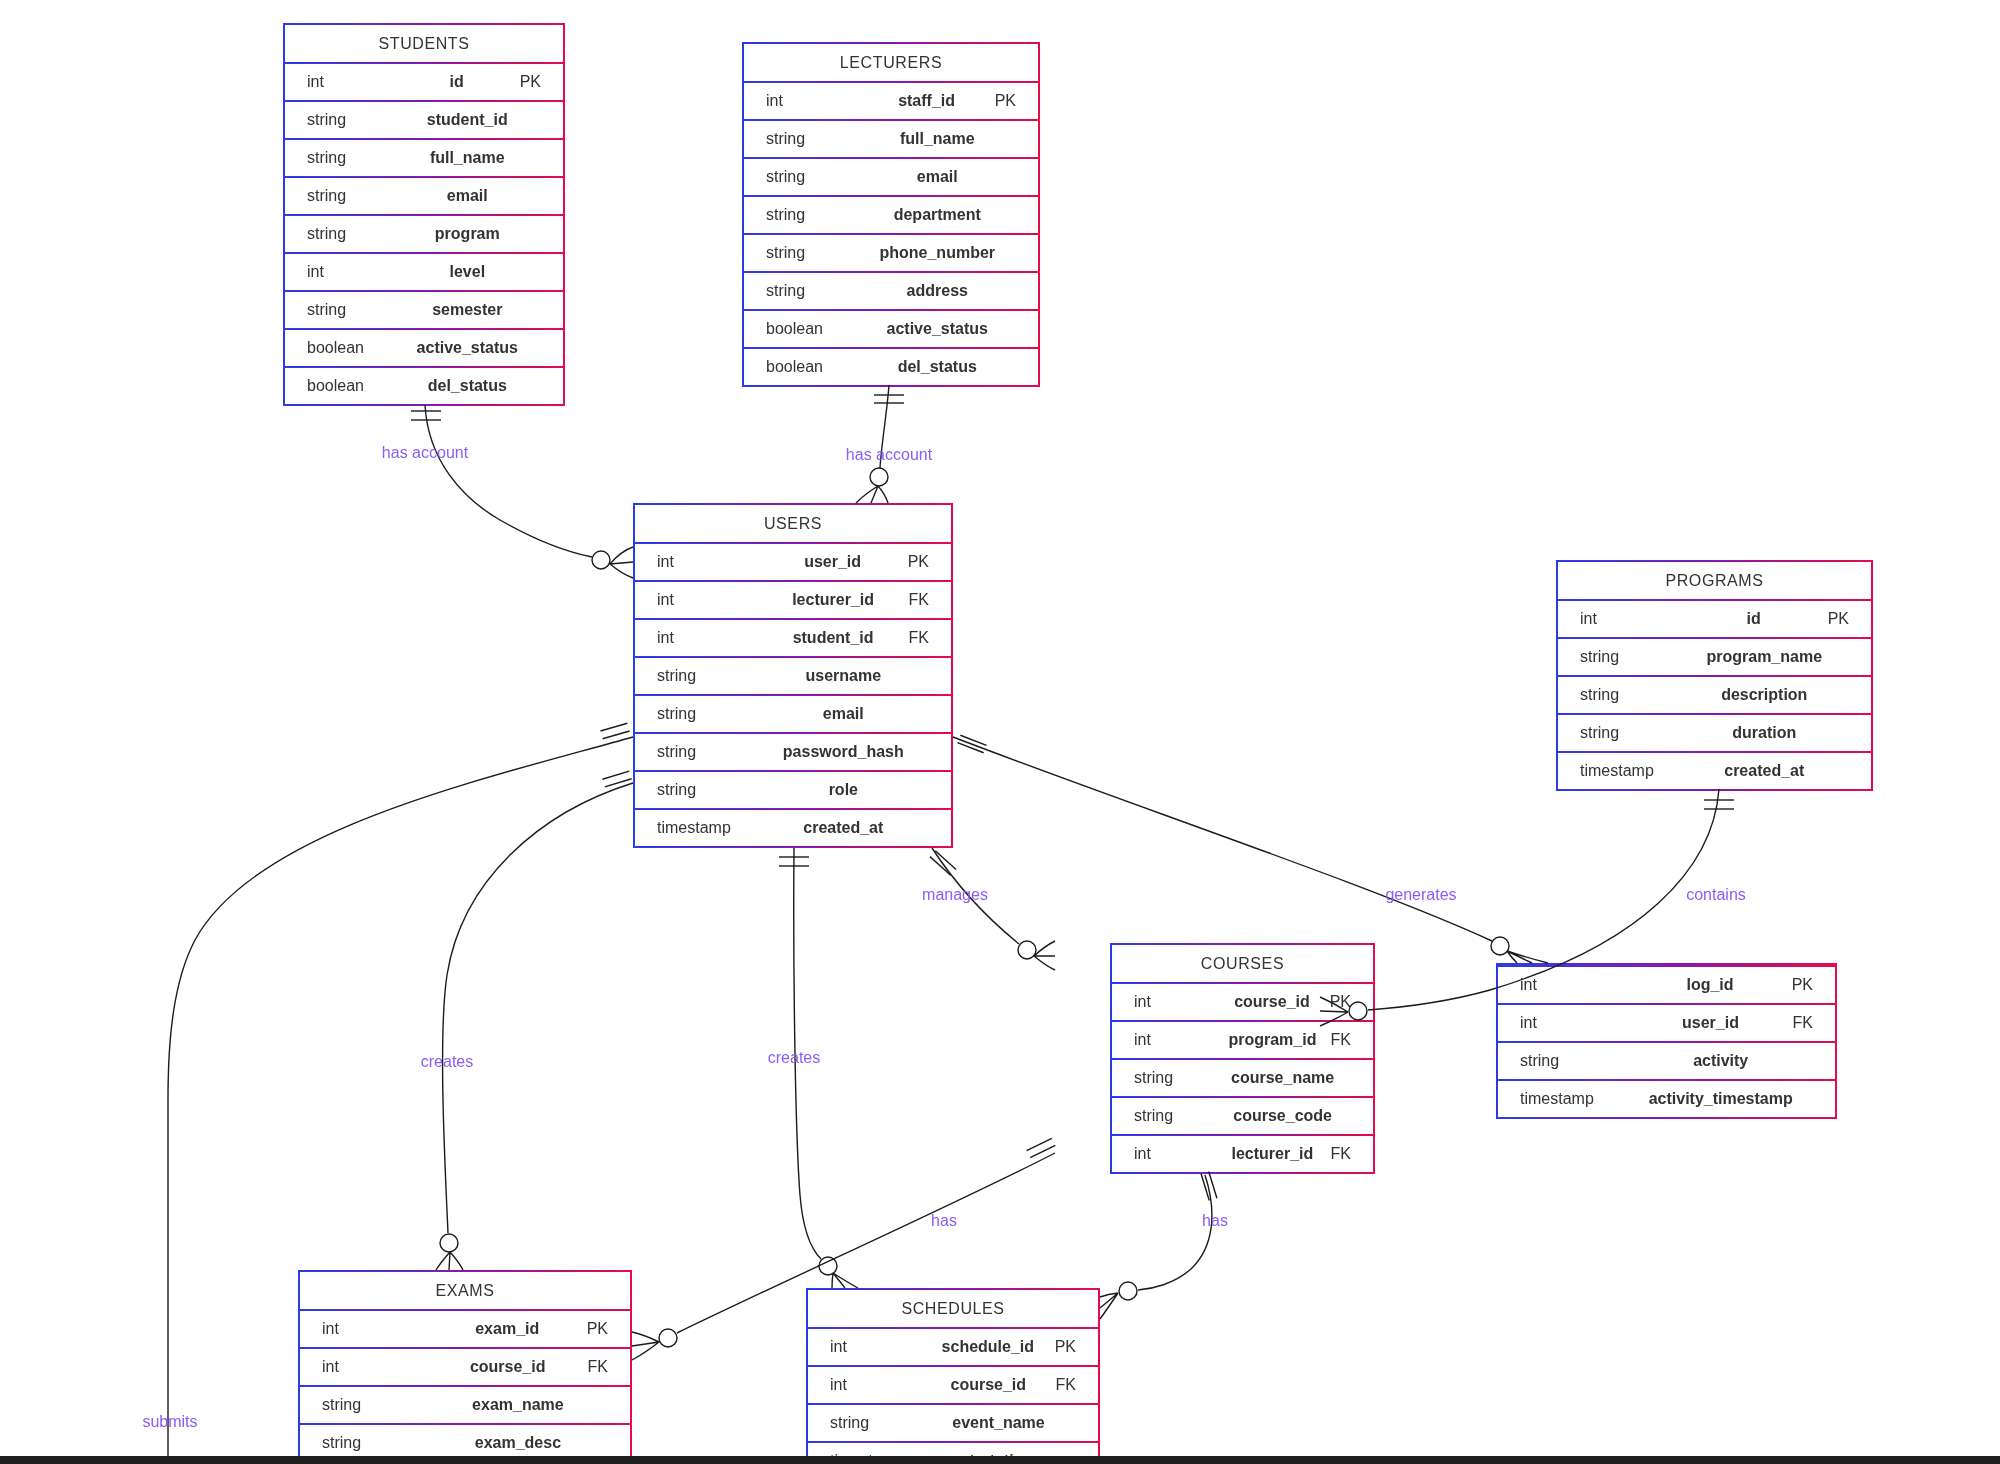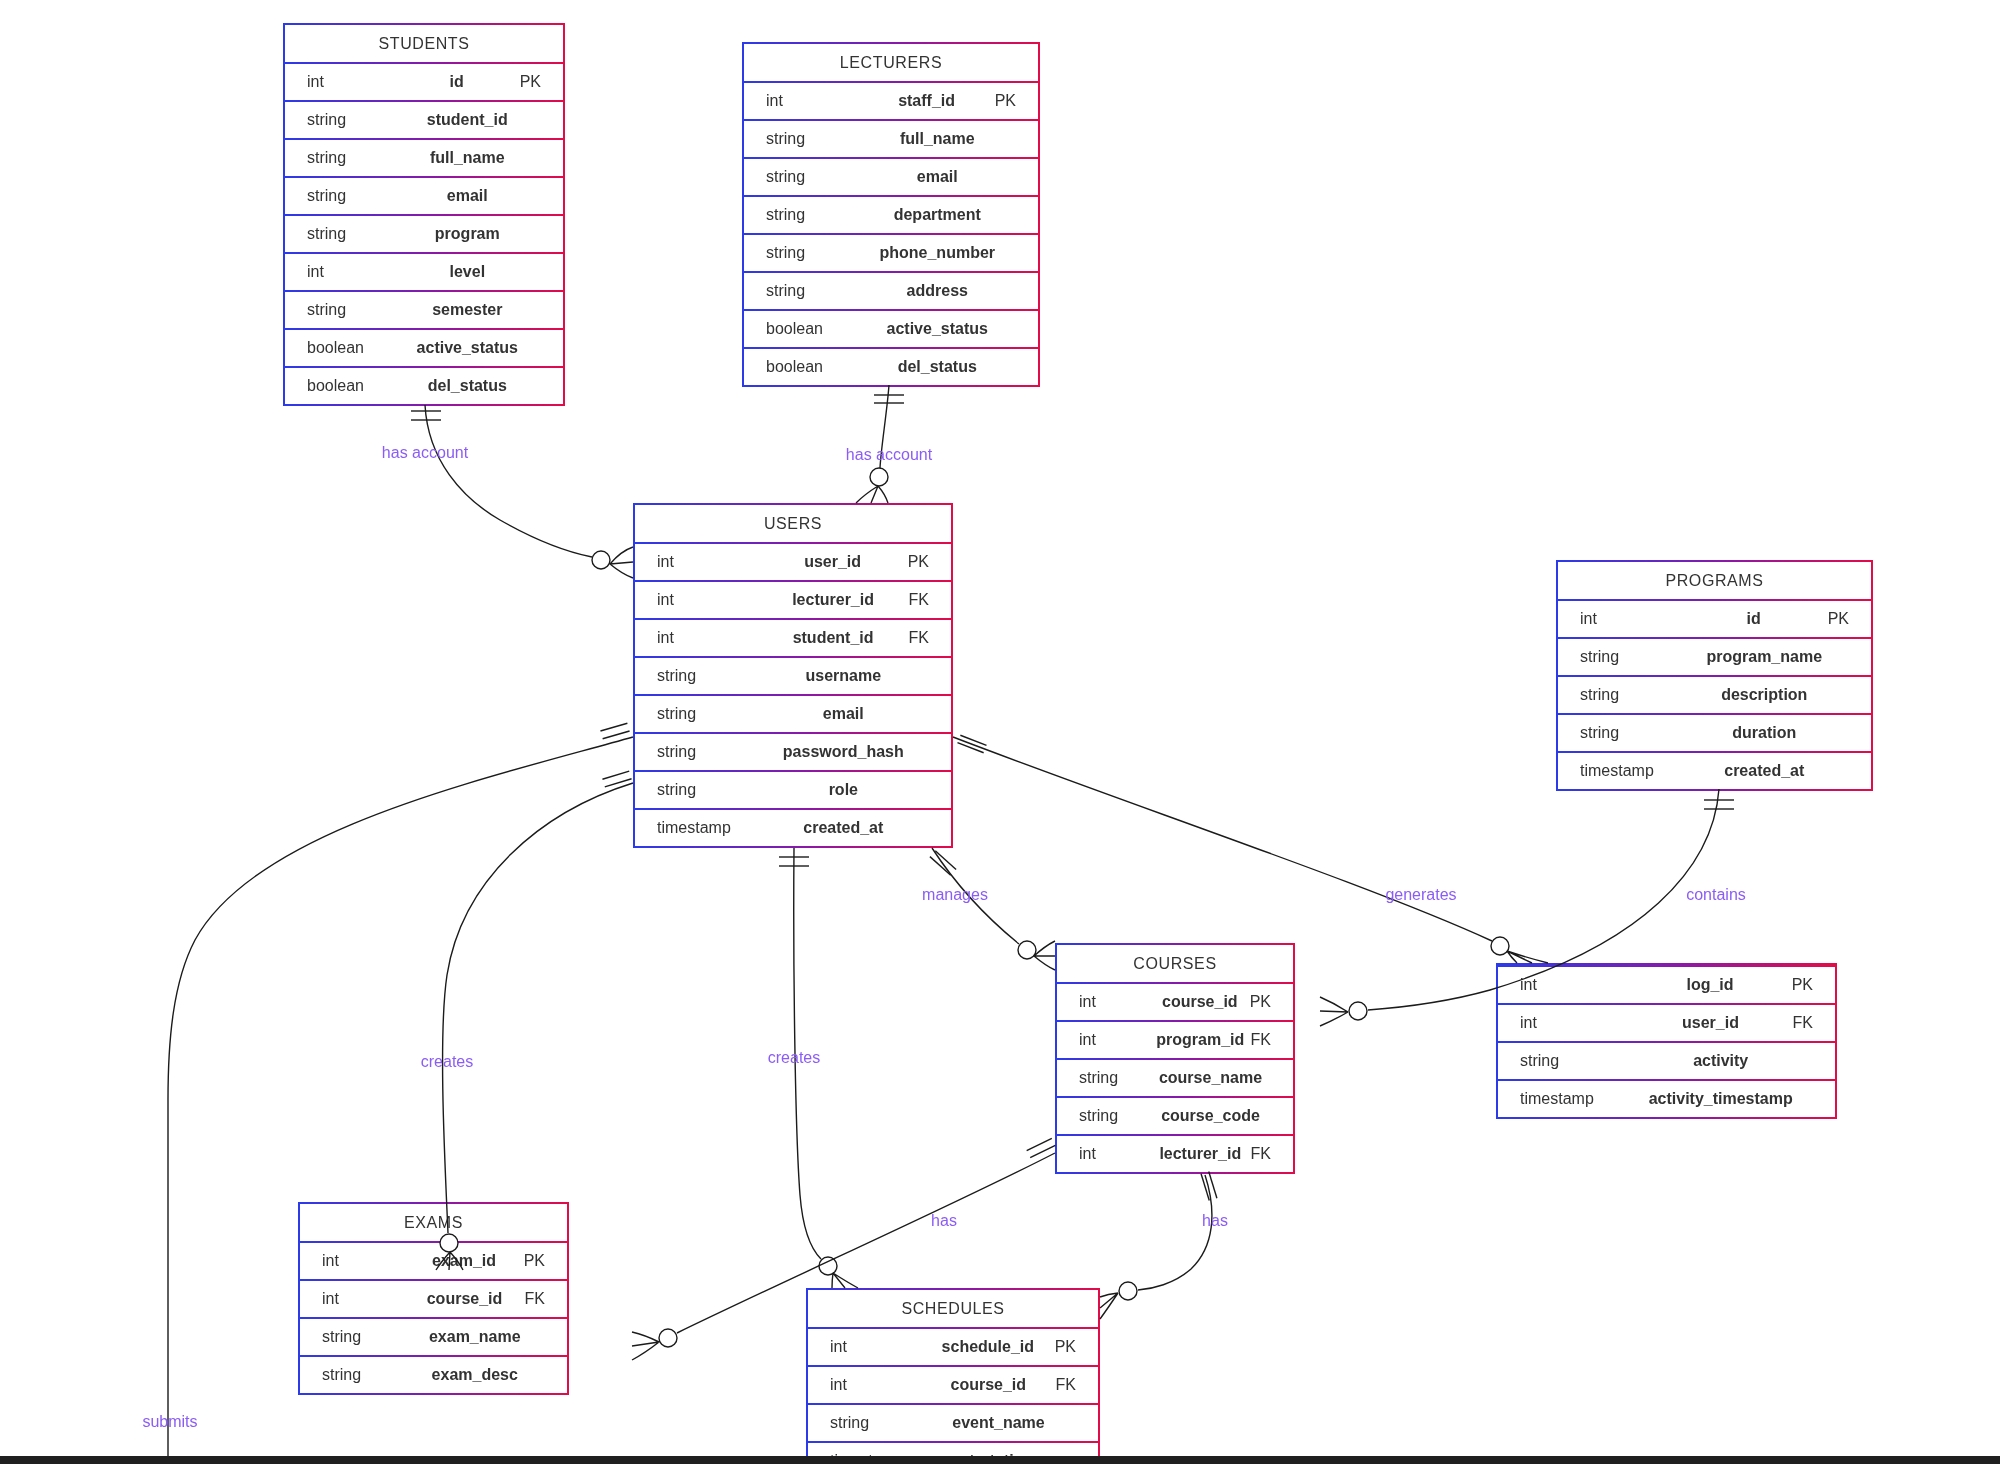--- a/index.html
+++ b/index.html
@@ -199,21 +199,21 @@
           <span class="f-type">string</span>
           <span class="f-name">duration</span>
           <span class="f-key"></span>
         </div>
         <div class="entity-row">
           <span class="f-type">timestamp</span>
           <span class="f-name">created_at</span>
           <span class="f-key"></span>
         </div>
       </div>
-      <div class="entity" style="left: 1055px; top: 943px; width: 240px;">
+      <div class="entity" style="left: 1110px; top: 943px; width: 265px;">
         <div class="entity-header">COURSES</div>
         <div class="entity-row">
           <span class="f-type">int</span>
           <span class="f-name">course_id</span>
           <span class="f-key">PK</span>
         </div>
         <div class="entity-row">
           <span class="f-type">int</span>
           <span class="f-name">program_id</span>
           <span class="f-key">FK</span>
@@ -249,21 +249,21 @@
           <span class="f-type">string</span>
           <span class="f-name">activity</span>
           <span class="f-key"></span>
         </div>
         <div class="entity-row">
           <span class="f-type">timestamp</span>
           <span class="f-name">activity_timestamp</span>
           <span class="f-key"></span>
         </div>
       </div>
-      <div class="entity" style="left: 298px; top: 1202px; width: 271px;">
+      <div class="entity" style="left: 298px; top: 1270px; width: 334px;">
         <div class="entity-header">EXAMS</div>
         <div class="entity-row">
           <span class="f-type">int</span>
           <span class="f-name">exam_id</span>
           <span class="f-key">PK</span>
         </div>
         <div class="entity-row">
           <span class="f-type">int</span>
           <span class="f-name">course_id</span>
           <span class="f-key">FK</span>

